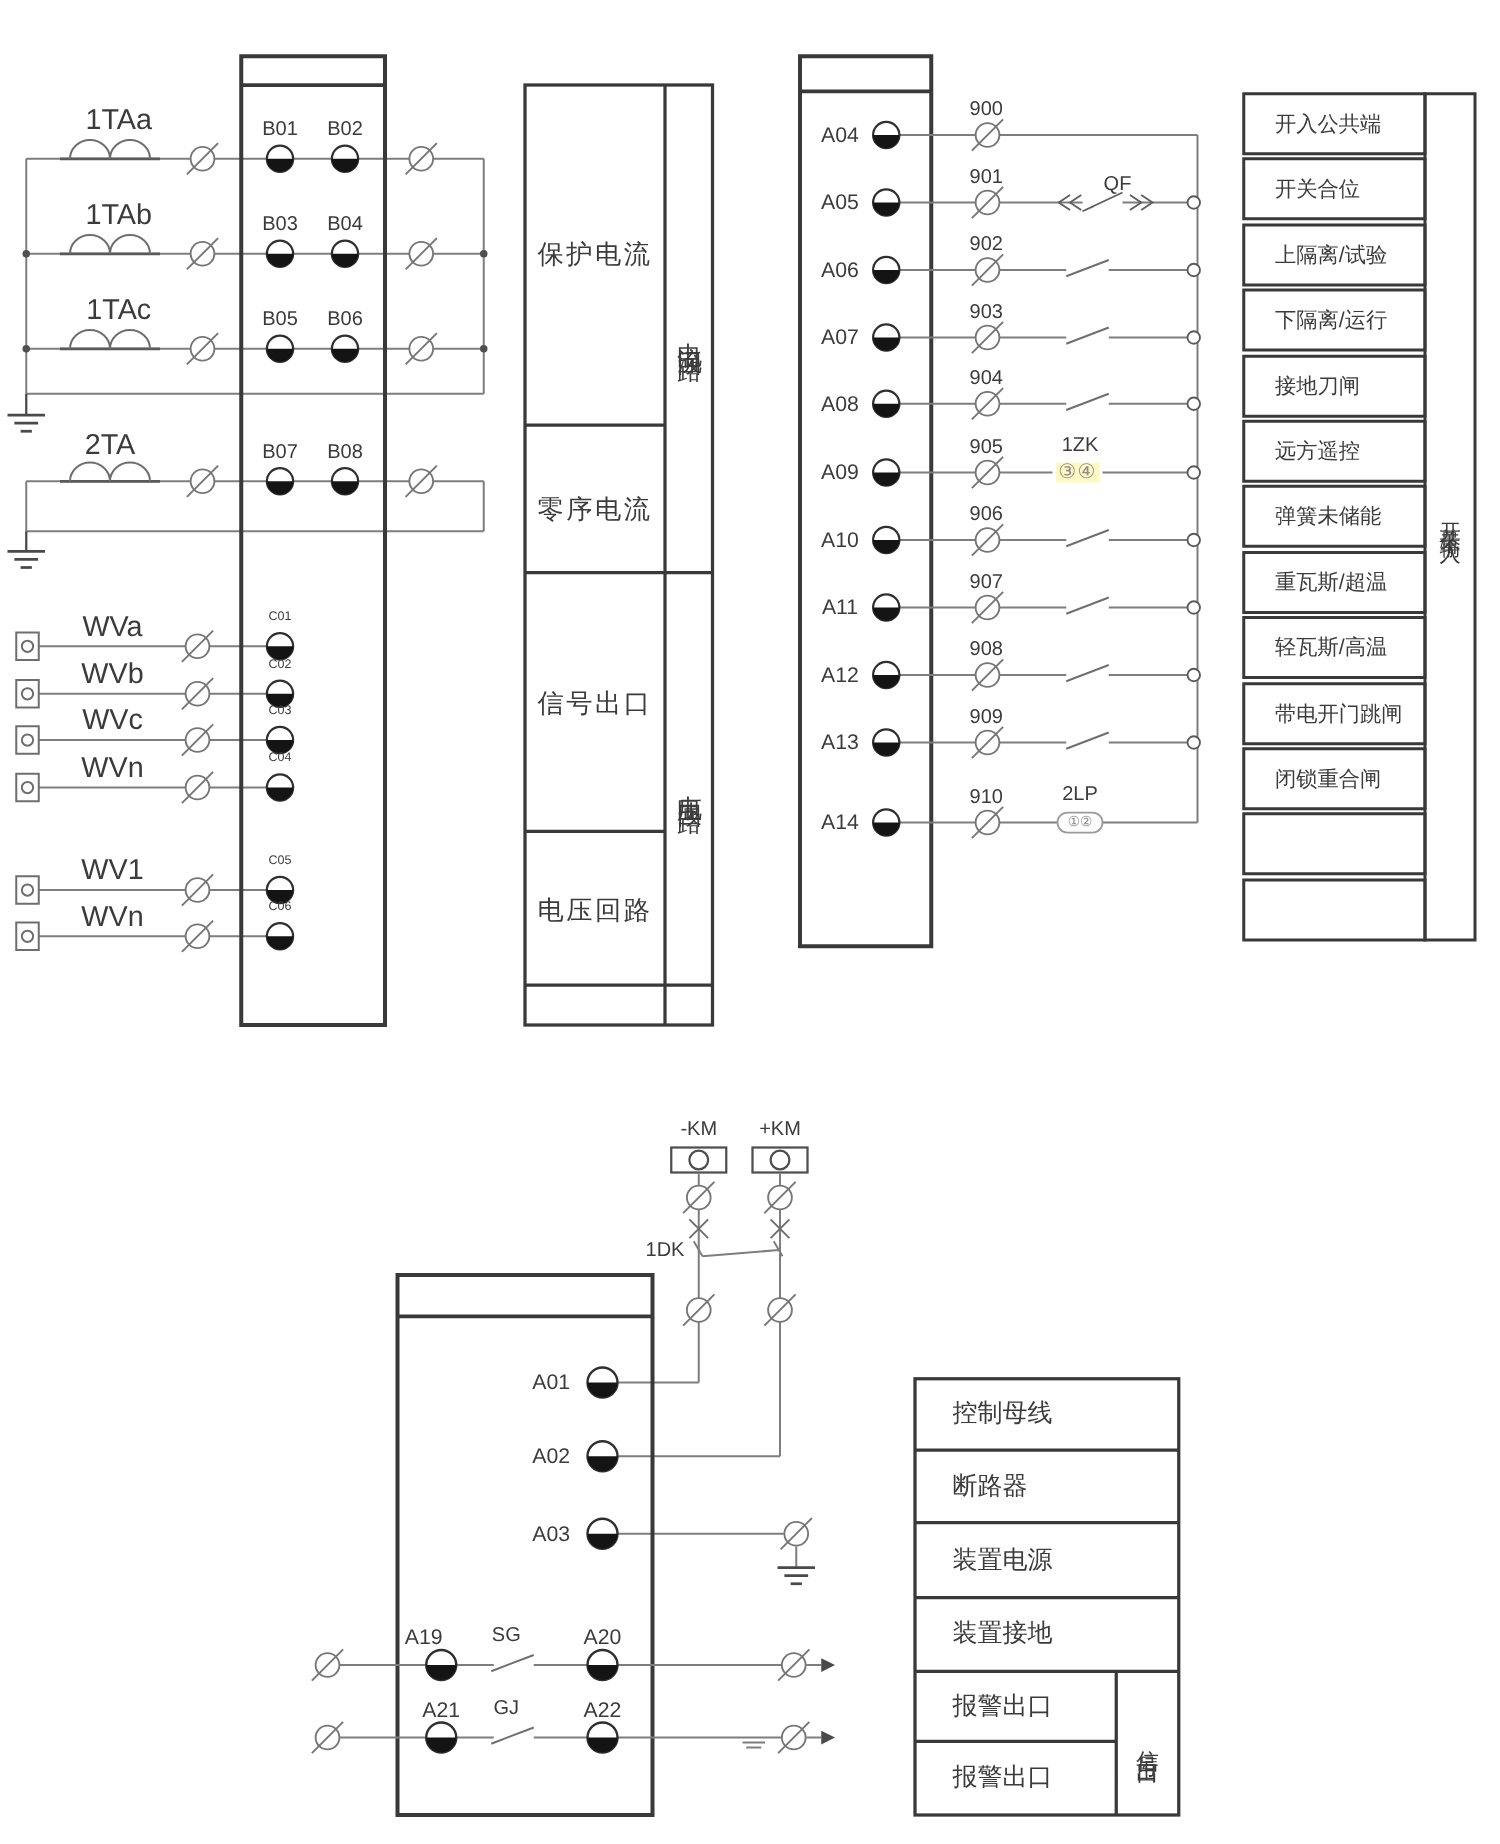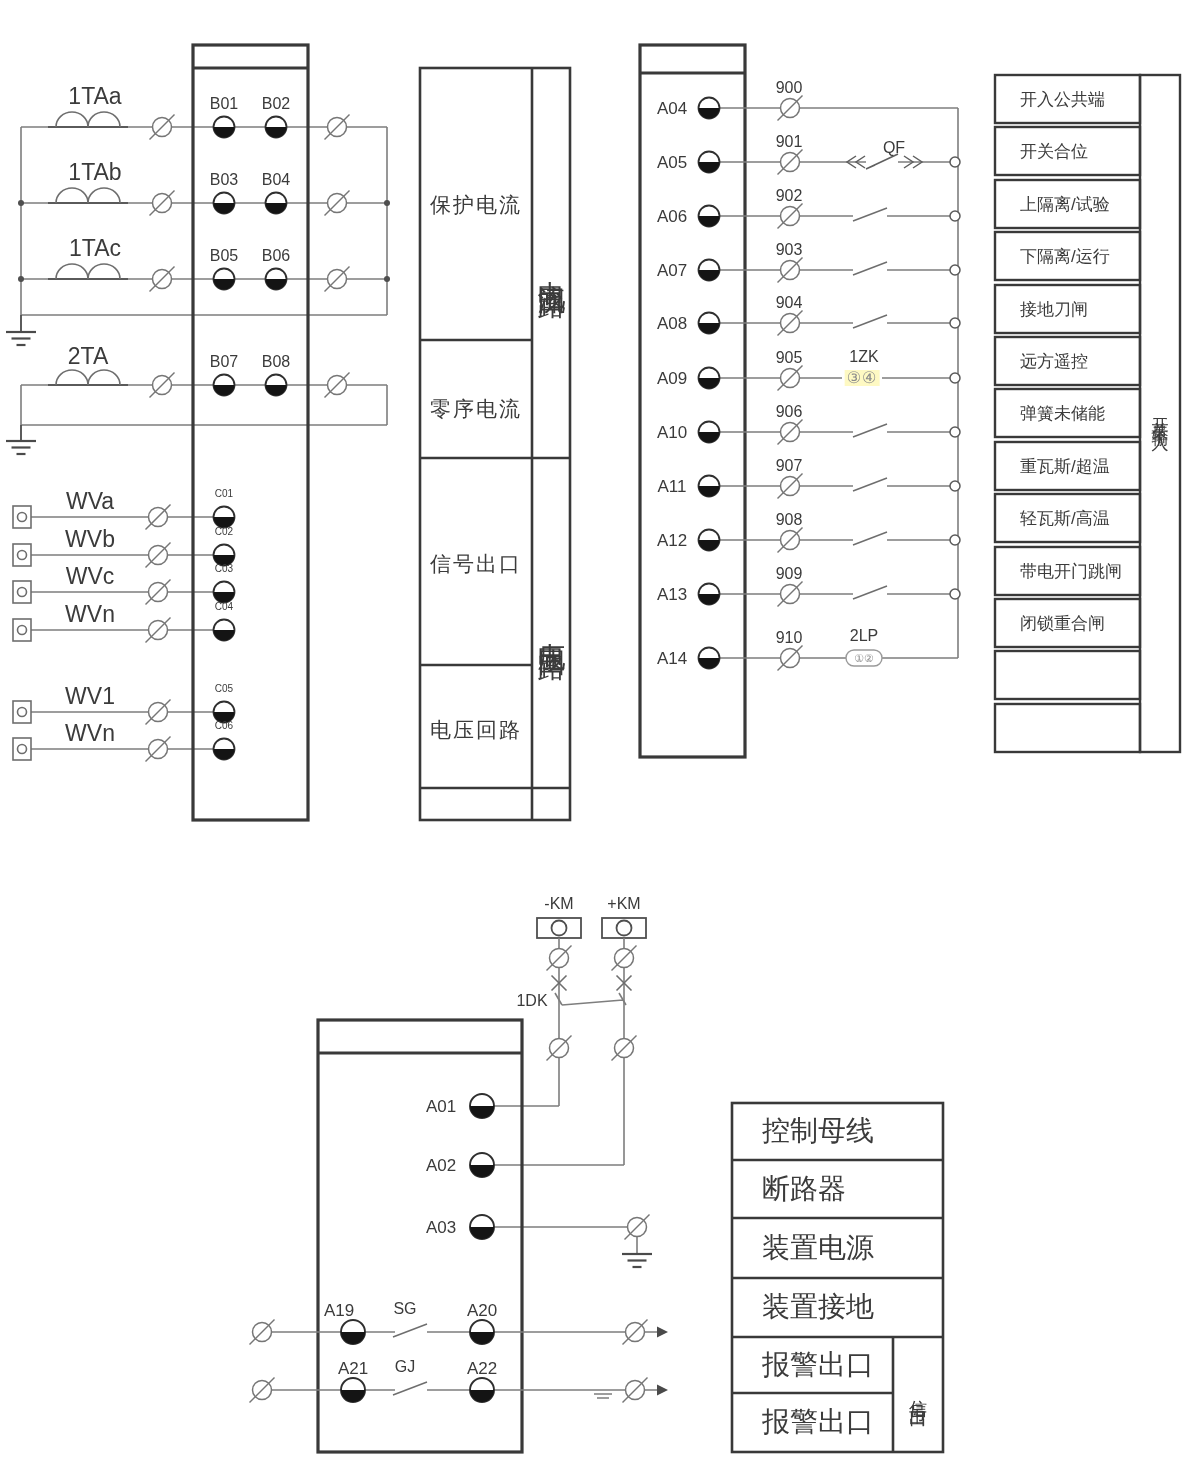--- a/index.html
+++ b/index.html
@@ -4,21 +4,21 @@
 <style>
   html,body{margin:0;padding:0;background:#fff;}
   #canvas{position:relative;width:1200px;height:1475px;background:#fff;overflow:hidden;
           font-family:Liberation Sans, sans-serif;}
   #wires{position:absolute;left:0;top:0;}
   .lbl{position:absolute;transform:translate(-50%,-50%);color:#3b3b3b;white-space:nowrap;
        font-weight:500;line-height:1;}
   .lft{transform:translate(0,-50%);}
   .vt{writing-mode:vertical-lr;text-orientation:upright;letter-spacing:4px;}
   .f11{font-size:11px}.f13{font-size:10px}.f14{font-size:16px}
-  .f16{font-size:16px}.f17{font-size:17px}.f18{font-size:18px}.f20{font-size:28px}
+  .f16{font-size:16px}.f17{font-size:17px}.f18{font-size:18px}.f20{font-size:20px}
   .f21{font-size:21px;letter-spacing:2px}.f23{font-size:23px}
   .gray{color:#8c8c8c;}
   .pins{background:#fef9c3;padding:0 2px;letter-spacing:1px;}
 </style>
 </head>
 <body>
 
 <div id="canvas">
 
 <svg id="wires" width="1200" height="1475" viewBox="0 0 1200 1475">

